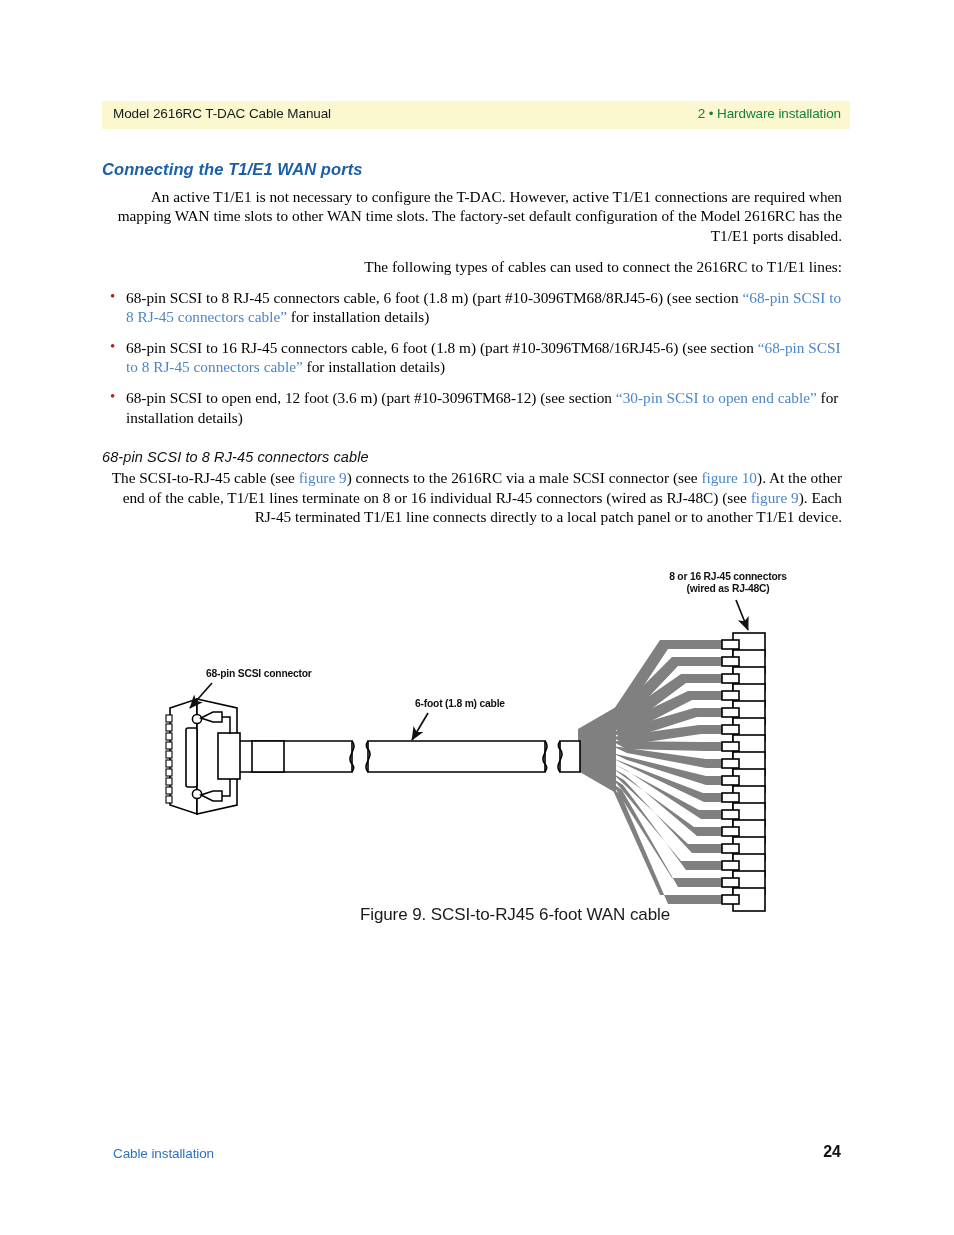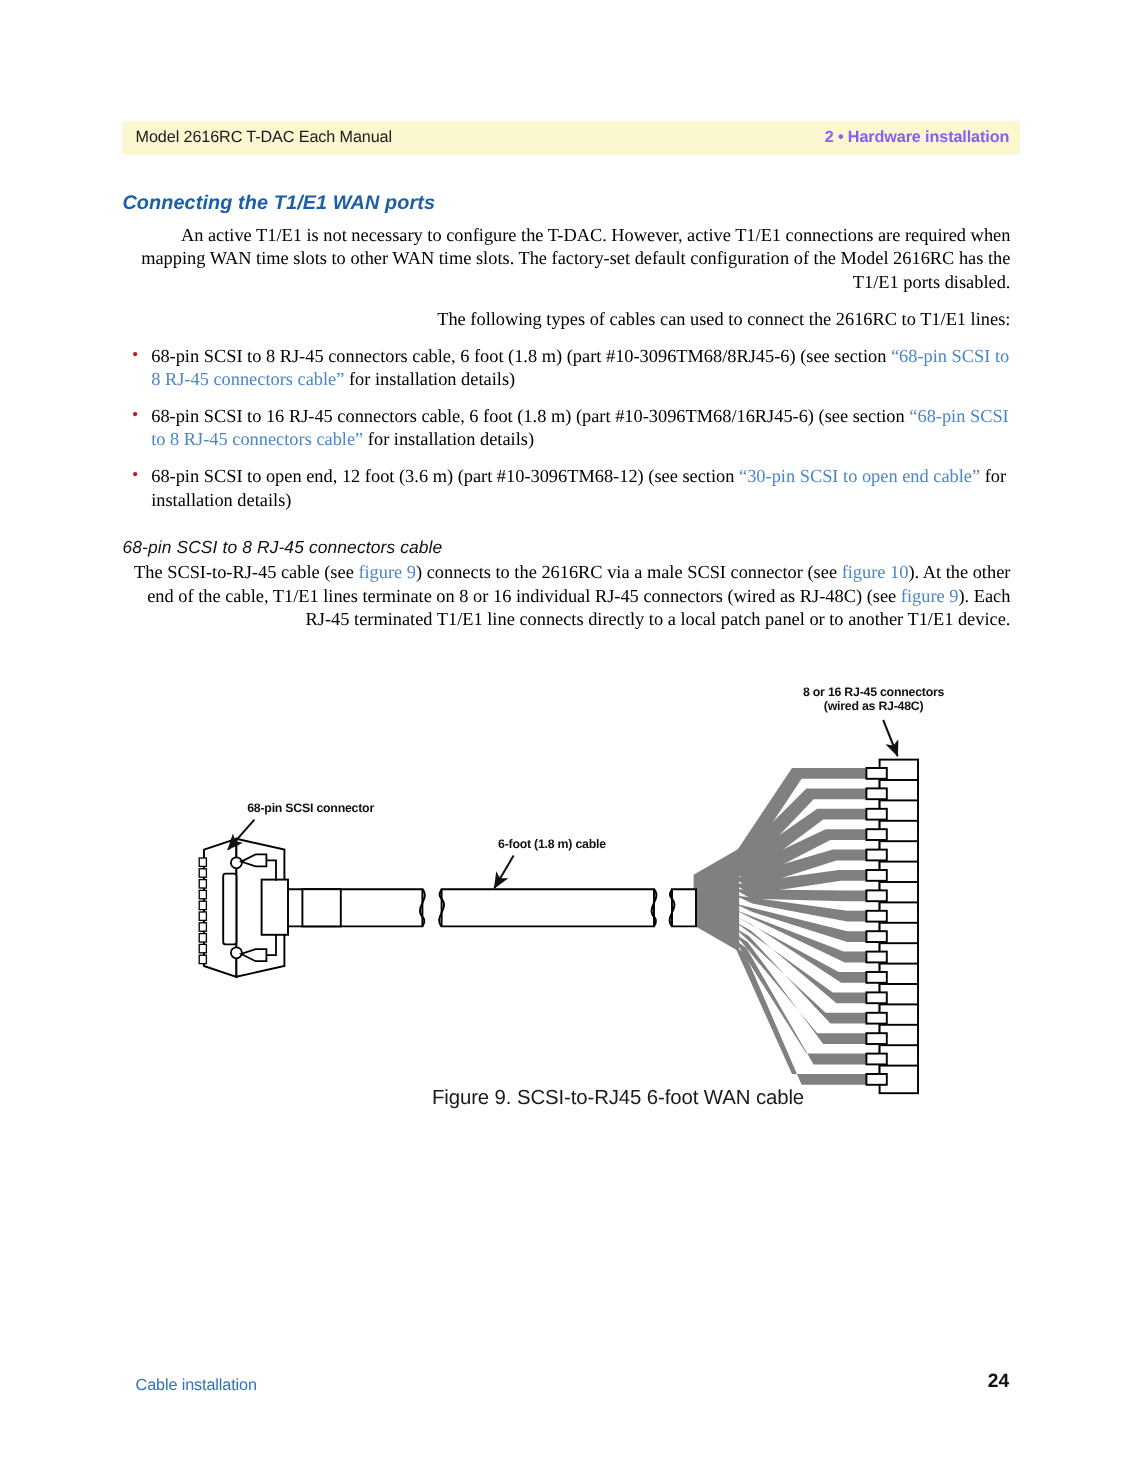--- a/index.html
+++ b/index.html
@@ -20,22 +20,22 @@
   }
   .header-left{
     position:absolute;left:113px;top:106px;
     font-family:"Liberation Sans", sans-serif;
     font-size:13.5px;letter-spacing:-0.1px;
     color:#1a1a1a;white-space:nowrap;
   }
   .header-right{
     position:absolute;right:113px;top:106px;
     font-family:"Liberation Sans", sans-serif;
-    font-size:13.5px;font-weight:bold;letter-spacing:-0.1px;
-    color:#8b5cf6;white-space:nowrap;text-align:right;
+    font-size:13.5px;font-weight:normal;letter-spacing:-0.1px;
+    color:#15803d;white-space:nowrap;text-align:right;
   }
 
   
   .col{position:absolute;left:102px;top:160px;width:740px;}
 
   h1.section{
     font-family:"Liberation Sans", sans-serif;
     font-weight:bold;font-style:italic;
     font-size:16.5px;color:#1a5fa8;
     margin:0 0 8px 0;letter-spacing:0.1px;
@@ -91,21 +91,21 @@
     font-family:"Liberation Sans", sans-serif;
     font-size:16px;font-weight:bold;color:#111;
   }
 </style>
 </head>
 <body>
 
 <div class="page">
 
   <div class="header-band"></div>
-  <div class="header-left">Model 2616RC T-DAC Each Manual</div>
+  <div class="header-left">Model 2616RC T-DAC Cable Manual</div>
   <div class="header-right">2 • Hardware installation</div>
 
   <div class="col">
 
     <h1 class="section">Connecting the T1/E1 WAN ports</h1>
 
     <p class="body">An active T1/E1 is not necessary to configure the T-DAC. However, active T1/E1 connections are required when mapping WAN time slots to other WAN time slots. The factory-set default configuration of the Model 2616RC has the T1/E1 ports disabled.</p>
 
     <p class="body lead">The following types of cables can used to connect the 2616RC to T1/E1 lines:</p>
 

